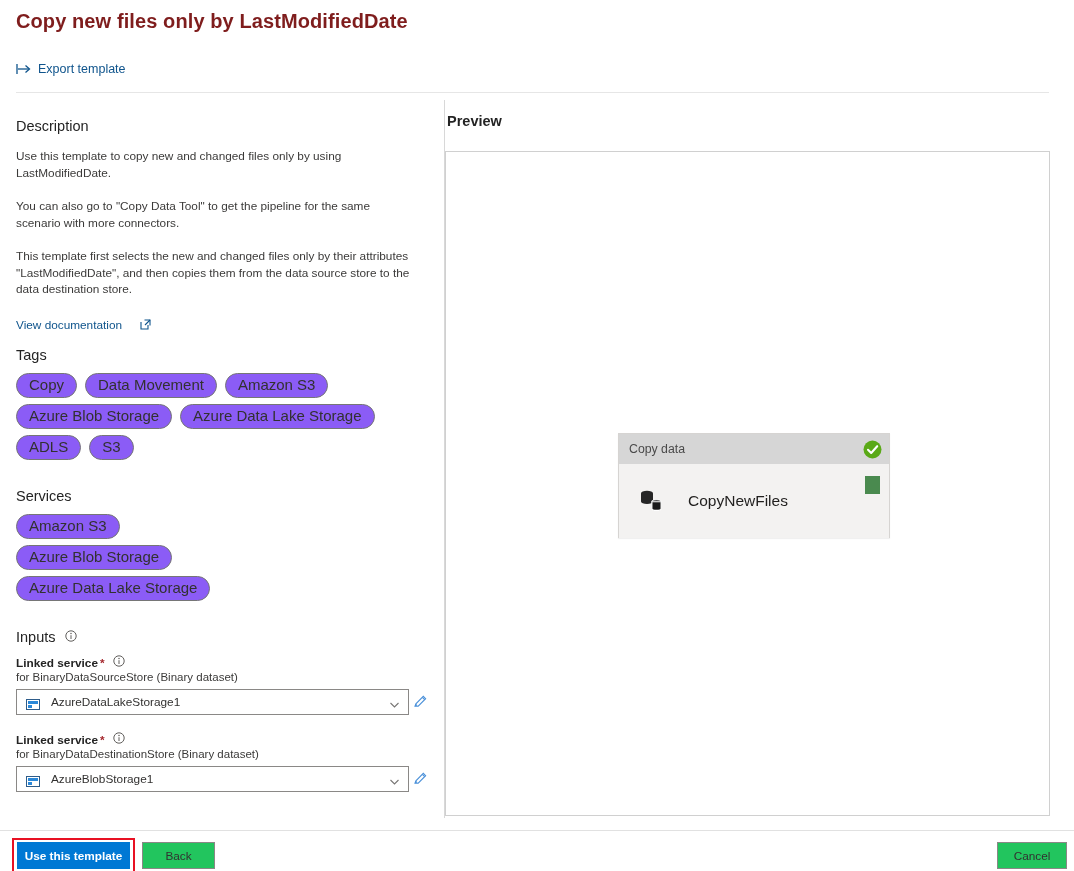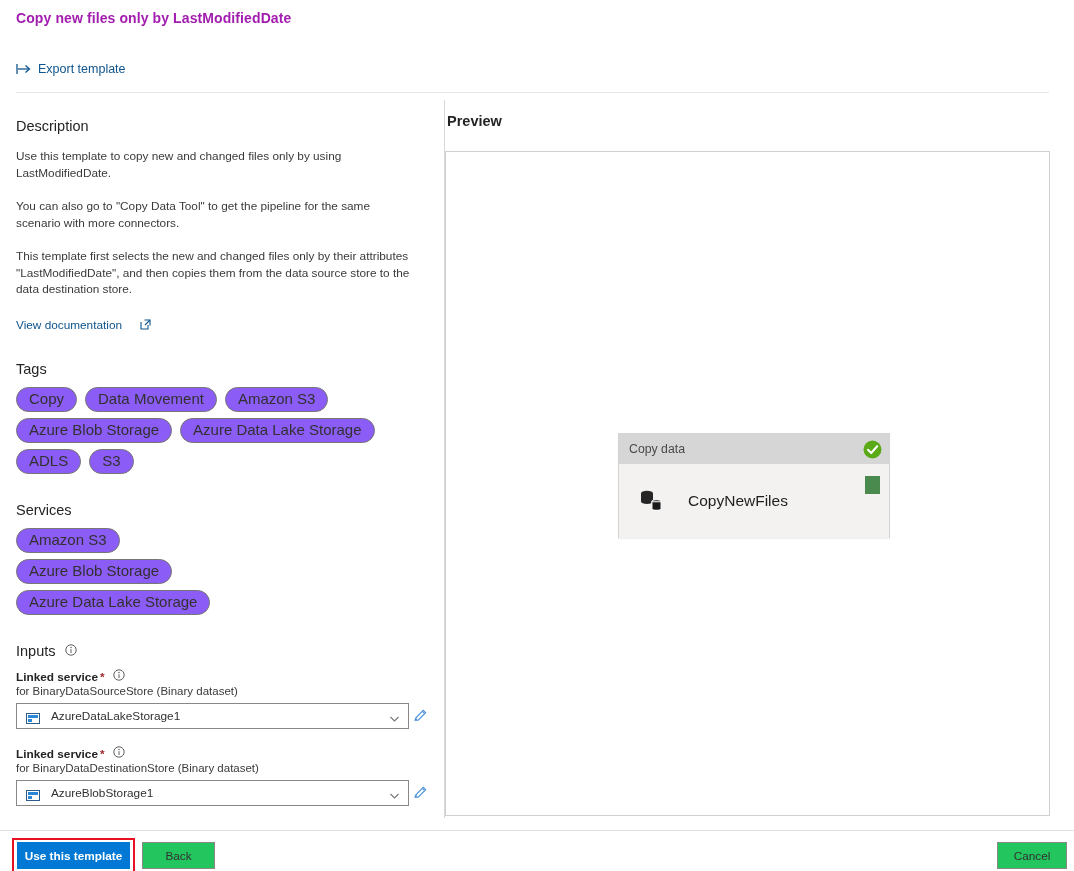--- a/index.html
+++ b/index.html
@@ -9,21 +9,21 @@
     background: #ffffff;
     font-family: "Liberation Sans", sans-serif;
     color: #323130;
     overflow: hidden;
   }
   .page { position: relative; width: 1074px; height: 871px; }
 
   
   .page-title {
     position: absolute; left: 16px; top: 10px;
-    font-size: 14px; font-weight: 700; color: #a21caf;
+    font-size: 20px; font-weight: 700; color: #7f1d1d;
     letter-spacing: .1px;
   }
 
   
   .cmdbar {
     position: absolute; left: 16px; top: 62px;
     display: flex; align-items: center; gap: 7px;
     color: #0f548c; font-size: 12.5px; cursor: pointer;
   }
   .cmdbar .glyph { display: inline-flex; width: 15px; height: 14px; }
@@ -188,21 +188,21 @@
       <span>View documentation</span>
       <span class="ext-glyph">
         <svg width="11" height="11" viewBox="0 0 11 11">
           <path d="M1 3 L1 10 L8 10 L8 6" fill="none" stroke="#0f548c" stroke-width="1.1"></path>
           <path d="M4.5 1 L10 1 L10 6.5" fill="none" stroke="#0f548c" stroke-width="1.1"></path>
           <line x1="5" y1="6" x2="10" y2="1" stroke="#0f548c" stroke-width="1.1"></line>
         </svg>
       </span>
     </div>
 
-    <div class="sec-head" style="margin-top:28px;">Tags</div>
+    <div class="sec-head" style="margin-top:14px;">Tags</div>
     <div class="pill-wrap">
       <span class="pill">Copy</span>
       <span class="pill">Data Movement</span>
       <span class="pill">Amazon S3</span>
       <span class="pill">Azure Blob Storage</span>
       <span class="pill">Azure Data Lake Storage</span>
       <span class="pill">ADLS</span>
       <span class="pill">S3</span>
     </div>
 

